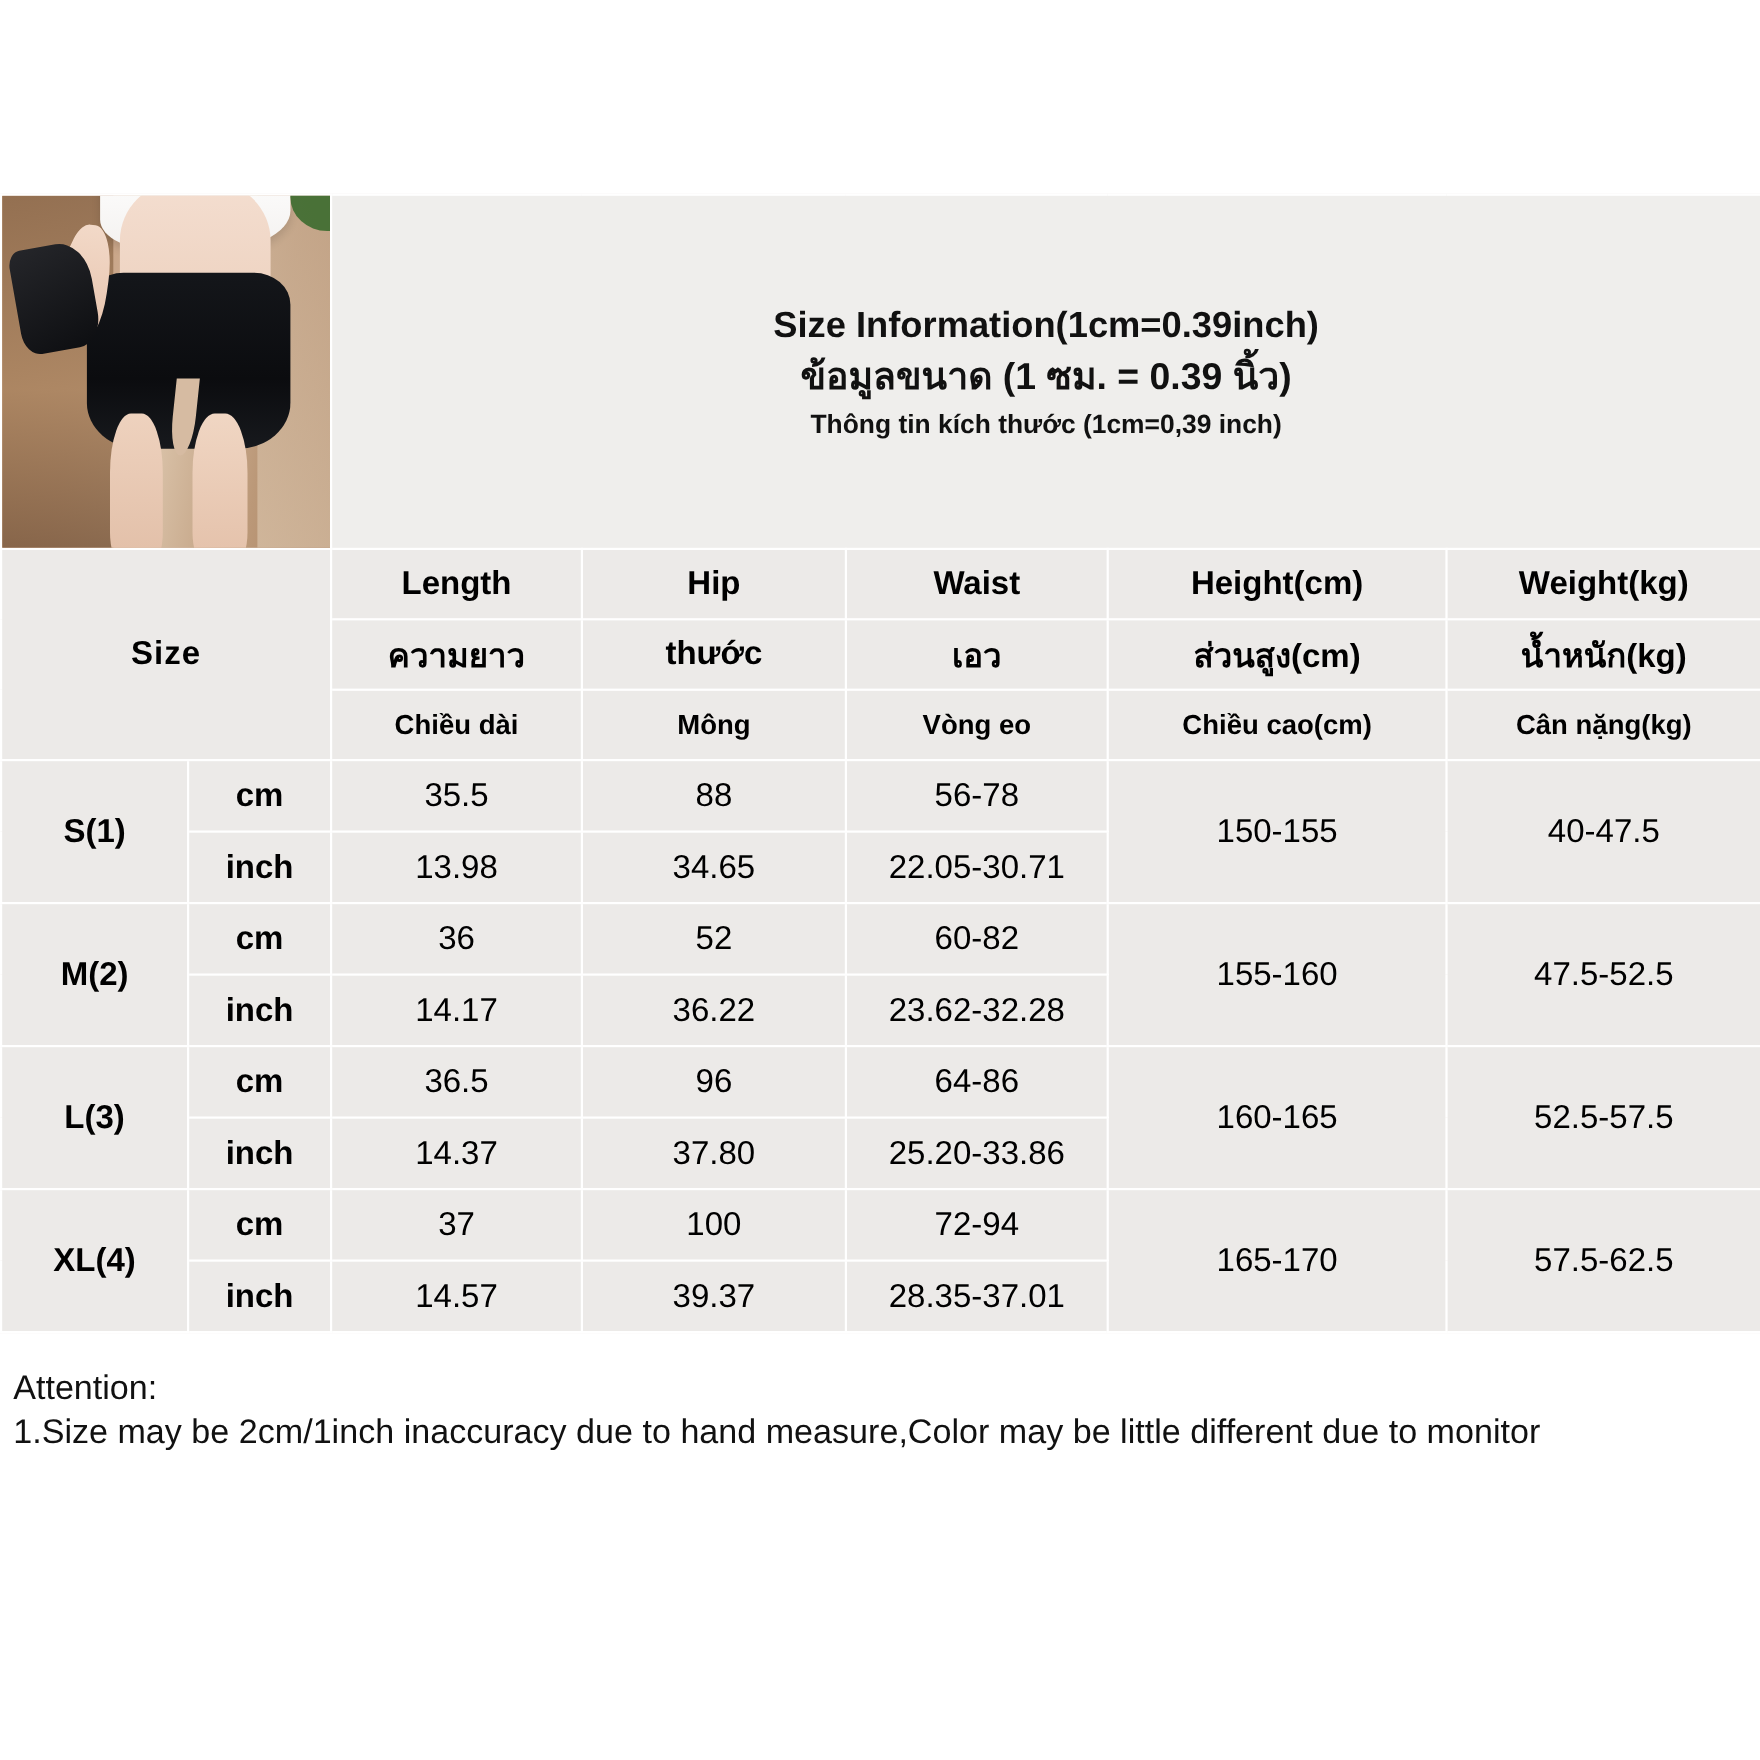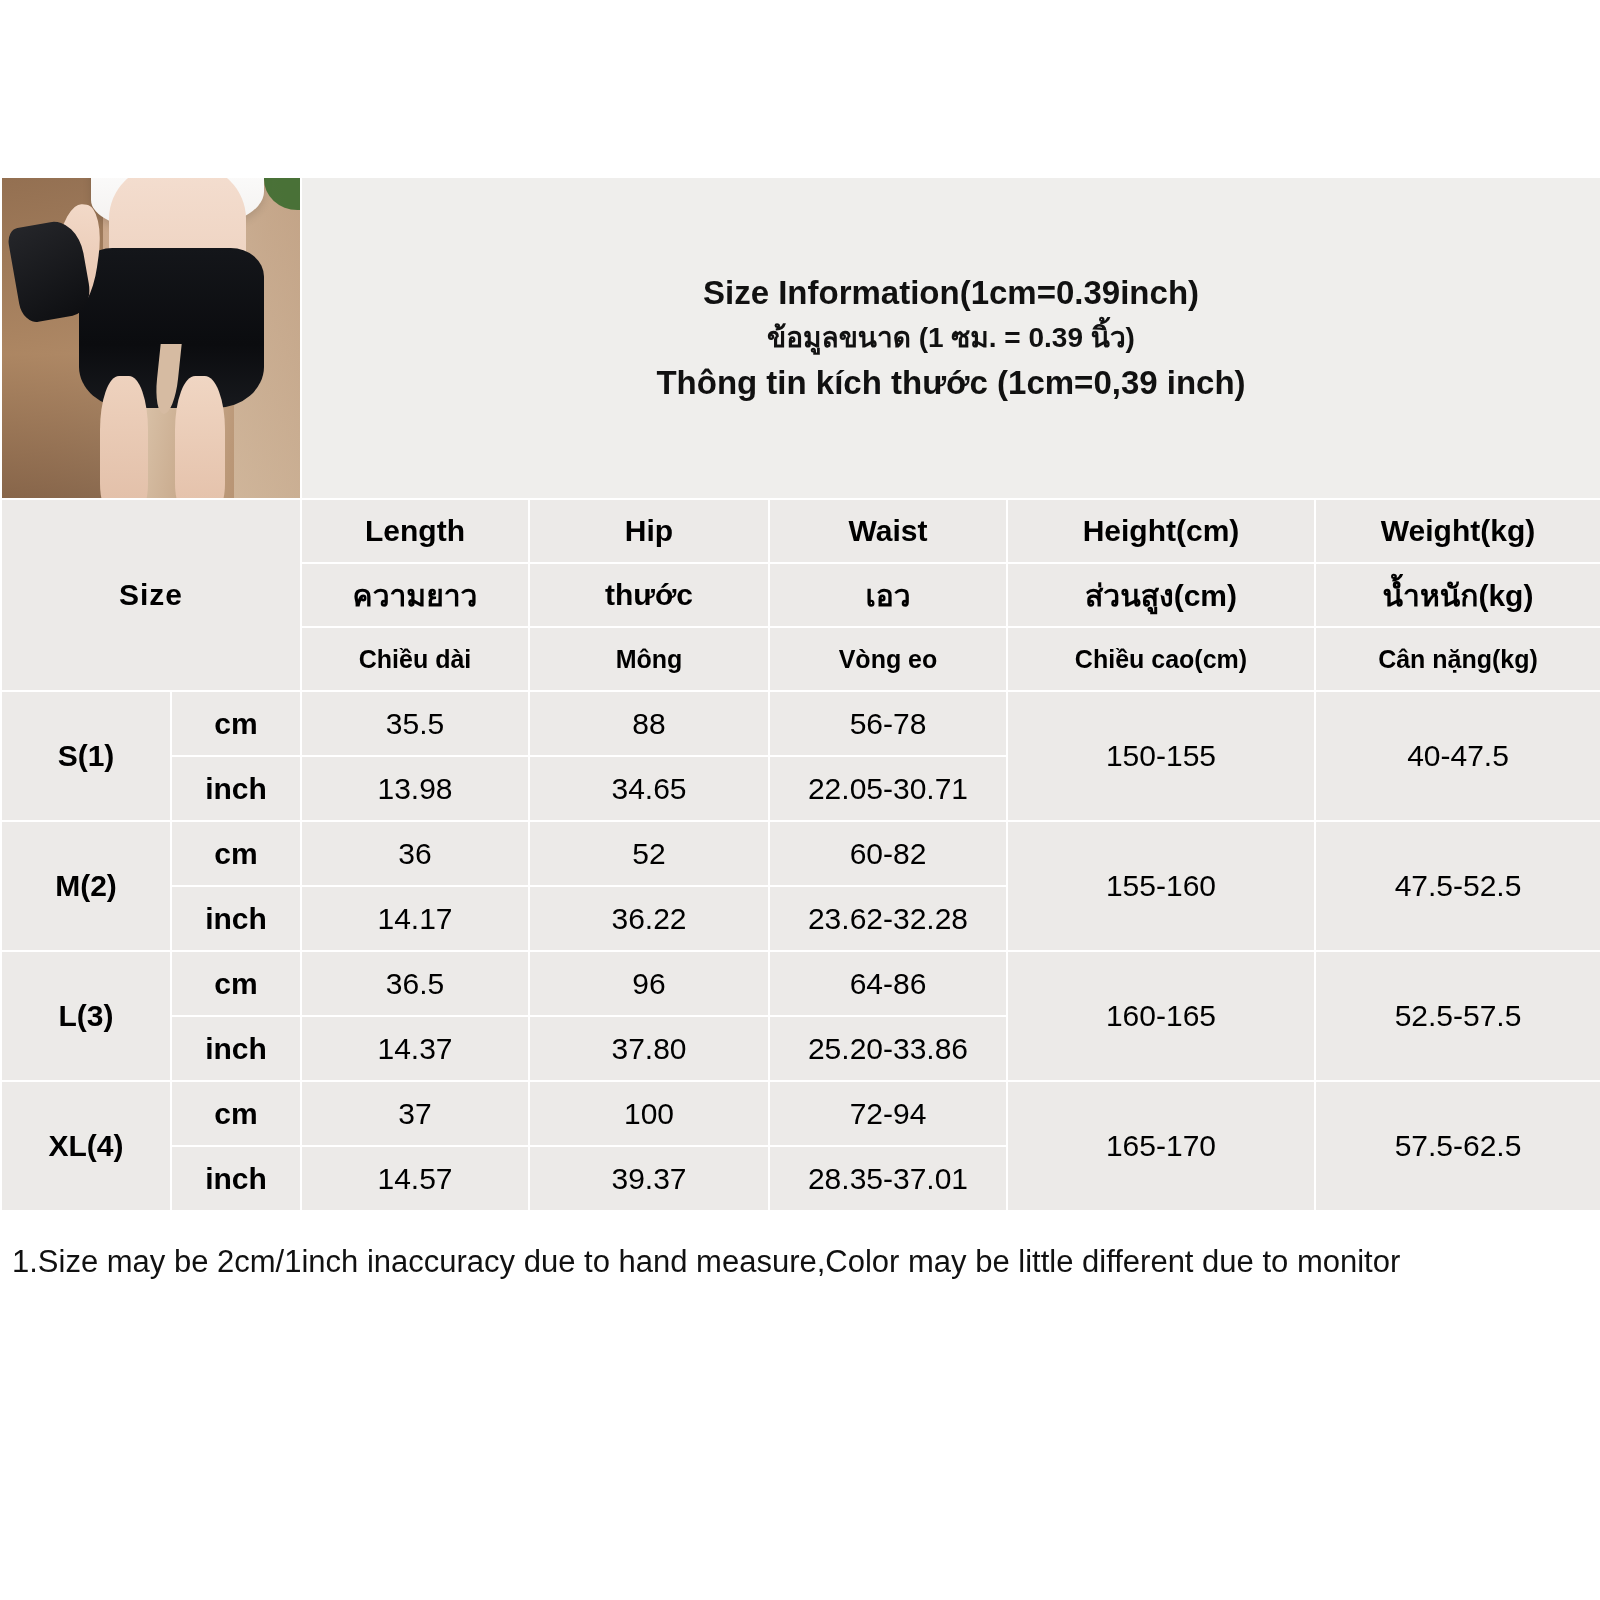--- a/index.html
+++ b/index.html
@@ -129,22 +129,22 @@
     gap: 6px;
     padding: 10px 20px;
   }
   .banner-line {
     font-weight: bold;
     font-size: 33px;
     color: #111111;
     line-height: 1.28;
     white-space: nowrap;
   }
-  .banner-line.thai { font-size: 28px; }
-  .banner-line.viet { font-size: 33px; }
+  .banner-line.thai { font-size: 34px; }
+  .banner-line.viet { font-size: 24px; }
 
   
   .size-head {
     font-size: 48px;
     font-weight: bold;
     letter-spacing: 1px;
   }
   .hdr {
     font-weight: bold;
     font-size: 31px;
@@ -317,14 +317,15 @@
         <td class="unit">inch</td>
         <td class="val">14.57</td>
         <td class="val">39.37</td>
         <td class="val">28.35-37.01</td>
       </tr>
     </tbody>
   </table>
 </div>
 
 <div id="attention">
+  <p>Attention:</p>
   <p>1.Size may be 2cm/1inch inaccuracy due to hand measure,Color may be little different due to monitor</p>
 </div>
 
 </body></html>

